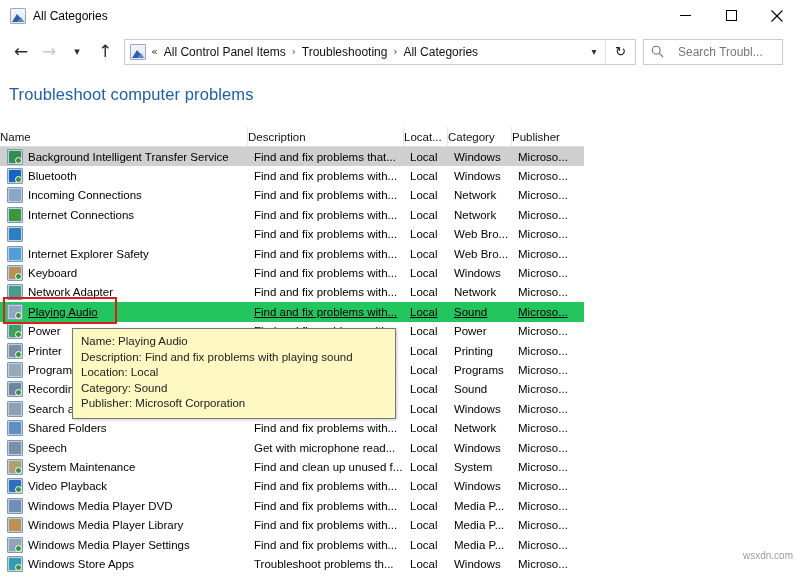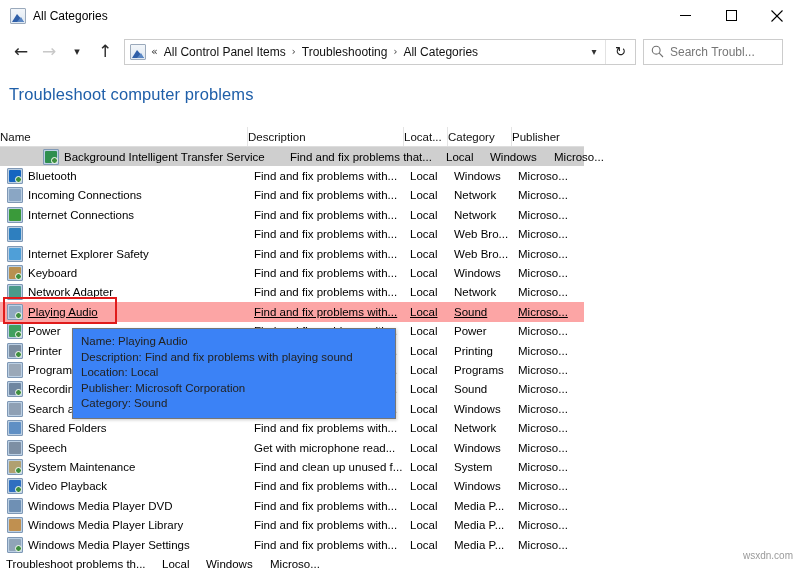--- a/index.html
+++ b/index.html
@@ -153,21 +153,21 @@
     display: flex; align-items: center; justify-content: center;
     border-left: 1px solid #e2e2e2;
     font-size: 13px; color: #222;
     font-family: "DejaVu Sans", sans-serif;
   }
   .searchbox {
     margin-left: 7px;
     width: 140px; height: 26px;
     border: 1px solid #cccccc;
     background: #ffffff;
-    display: flex; align-items: center;
+    display: flex; align-items: center; gap: 8px;
   }
   .search-icon-wrap {
     width: 26px; display: flex; align-items: center; justify-content: center;
   }
   .search-placeholder {
     font-size: 12px; color: #767676;
     white-space: nowrap; overflow: hidden;
   }
 
   
@@ -208,22 +208,22 @@
     width: 584px; height: 430px;
     background: #ffffff;
   }
   .row {
     height: 19.4px;
     display: flex;
     align-items: center;
     font-size: 11.5px;
     color: #000000;
   }
-  .row.selected { background: #cfcfcf; padding-left: 36px; }
-  .row.hovered  { background: #fca5a5; }
+  .row.selected { background: #cfcfcf; }
+  .row.hovered  { background: #22c55e; }
   .row.hovered .cell-text { text-decoration: underline; }
 
   .cell {
     height: 19.4px;
     display: flex; align-items: center;
     overflow: hidden; white-space: nowrap;
     padding-left: 6px;
   }
   .cell.name { padding-left: 7px; }
   .cell-text { display: inline-block; }
@@ -259,21 +259,21 @@
     border: 2px solid #e01b1b;
     pointer-events: none;
     z-index: 40;
   }
 
   
   .tooltip {
     position: absolute;
     left: 72px; top: 328px;
     width: 324px;
-    background: #3b82f6;
+    background: #fef9c3;
     border: 1px solid #767676;
     box-shadow: 1px 1px 3px rgba(0,0,0,0.20);
     padding: 5px 8px 6px 8px;
     z-index: 50;
   }
   .tooltip-line {
     font-size: 11.5px;
     color: #222222;
     line-height: 15.5px;
     white-space: nowrap;
@@ -794,20 +794,27 @@
           <span class="cell-text">Local</span>
         </div>
         <div class="col-cat cell">
           <span class="cell-text">Media P...</span>
         </div>
         <div class="col-pub cell">
           <span class="cell-text">Microso...</span>
         </div>
       </div>
       <div class="row">
+        <div class="col-name cell name">
+          <span class="row-icon">
+            <span class="glyph" style="background: rgb(47, 159, 176);"></span>
+            <span class="badge"></span>
+          </span>
+          <span class="cell-text">Windows Store Apps</span>
+        </div>
         <div class="col-desc cell">
           <span class="cell-text">Troubleshoot problems th...</span>
         </div>
         <div class="col-loc cell">
           <span class="cell-text">Local</span>
         </div>
         <div class="col-cat cell">
           <span class="cell-text">Windows</span>
         </div>
         <div class="col-pub cell">
@@ -815,19 +822,19 @@
         </div>
       </div>
     </div>
 
   <div class="annot-box"></div>
 
   <div class="tooltip" id="tooltip">
       <div class="tooltip-line">Name: Playing Audio</div>
       <div class="tooltip-line">Description: Find and fix problems with playing sound</div>
       <div class="tooltip-line">Location: Local</div>
+      <div class="tooltip-line">Category: Sound</div>
       <div class="tooltip-line">Publisher: Microsoft Corporation</div>
-      <div class="tooltip-line">Category: Sound</div>
     </div>
 
   <div class="watermark">wsxdn.com</div>
 
 </div>
 
 </body></html>

